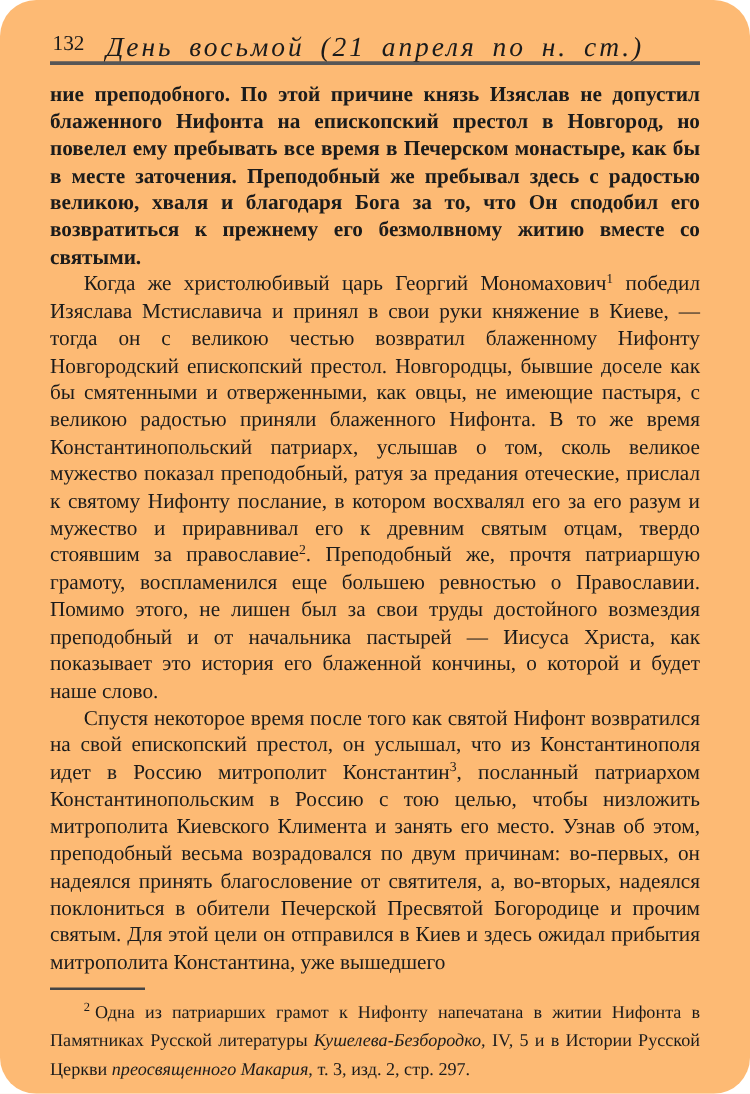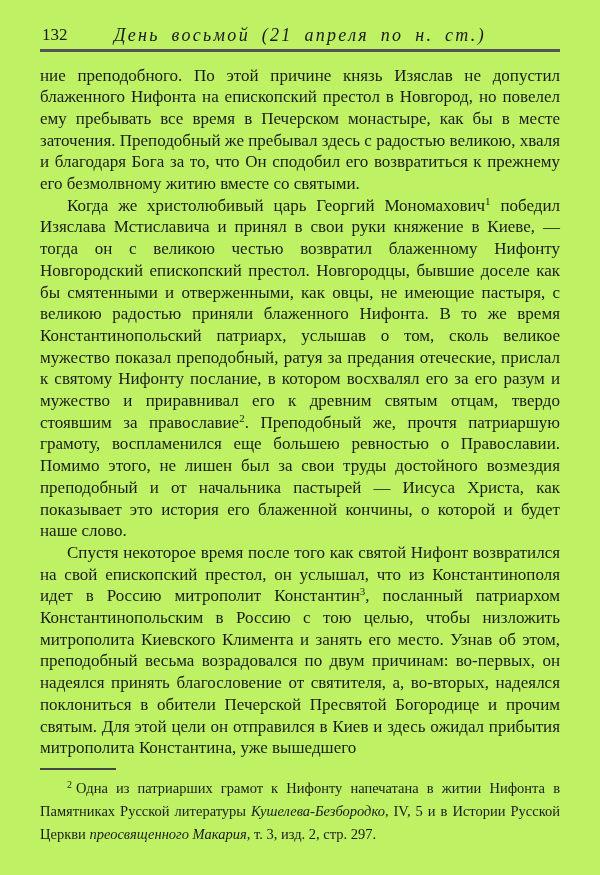--- a/index.html
+++ b/index.html
@@ -5,41 +5,42 @@
   html, body {
     margin: 0;
     padding: 0;
     background: #ffffff;
   }
   .page {
     position: relative;
     width: 600px;
     height: 875px;
     box-sizing: border-box;
-    background: #bef264;
+    background: #fdba74;
     color: #1b1b1b;
     font-family: "Liberation Serif", "DejaVu Serif", serif;
     padding: 25px 40px 0 40px;
     overflow: hidden;
+    border-radius: 29px;
   }
   .running-head {
     position: relative;
     height: 21px;
   }
   .pagenum {
     position: absolute;
     left: 2px;
     top: 0;
     font-size: 17px;
   }
   .head-title {
     display: block;
     text-align: center;
     font-style: italic;
-    font-size: 18px;
+    font-size: 22px;
     letter-spacing: 2.3px;
     word-spacing: 5px;
     white-space: nowrap;
   }
   .head-rule {
     height: 2.5px;
     background: #565656;
     margin-top: 3px;
   }
   .body-text {
@@ -47,20 +48,21 @@
     font-size: 17px;
     line-height: 21.7px;
     text-align: justify;
   }
   .para {
     margin: 0;
     text-indent: 27px;
   }
   .para.no-indent {
     text-indent: 0;
+    font-weight: bold;
   }
   sup.fnref {
     font-size: 11px;
     line-height: 0;
     position: relative;
     top: -6px;
     vertical-align: baseline;
   }
   .fn-rule {
     width: 76px;

